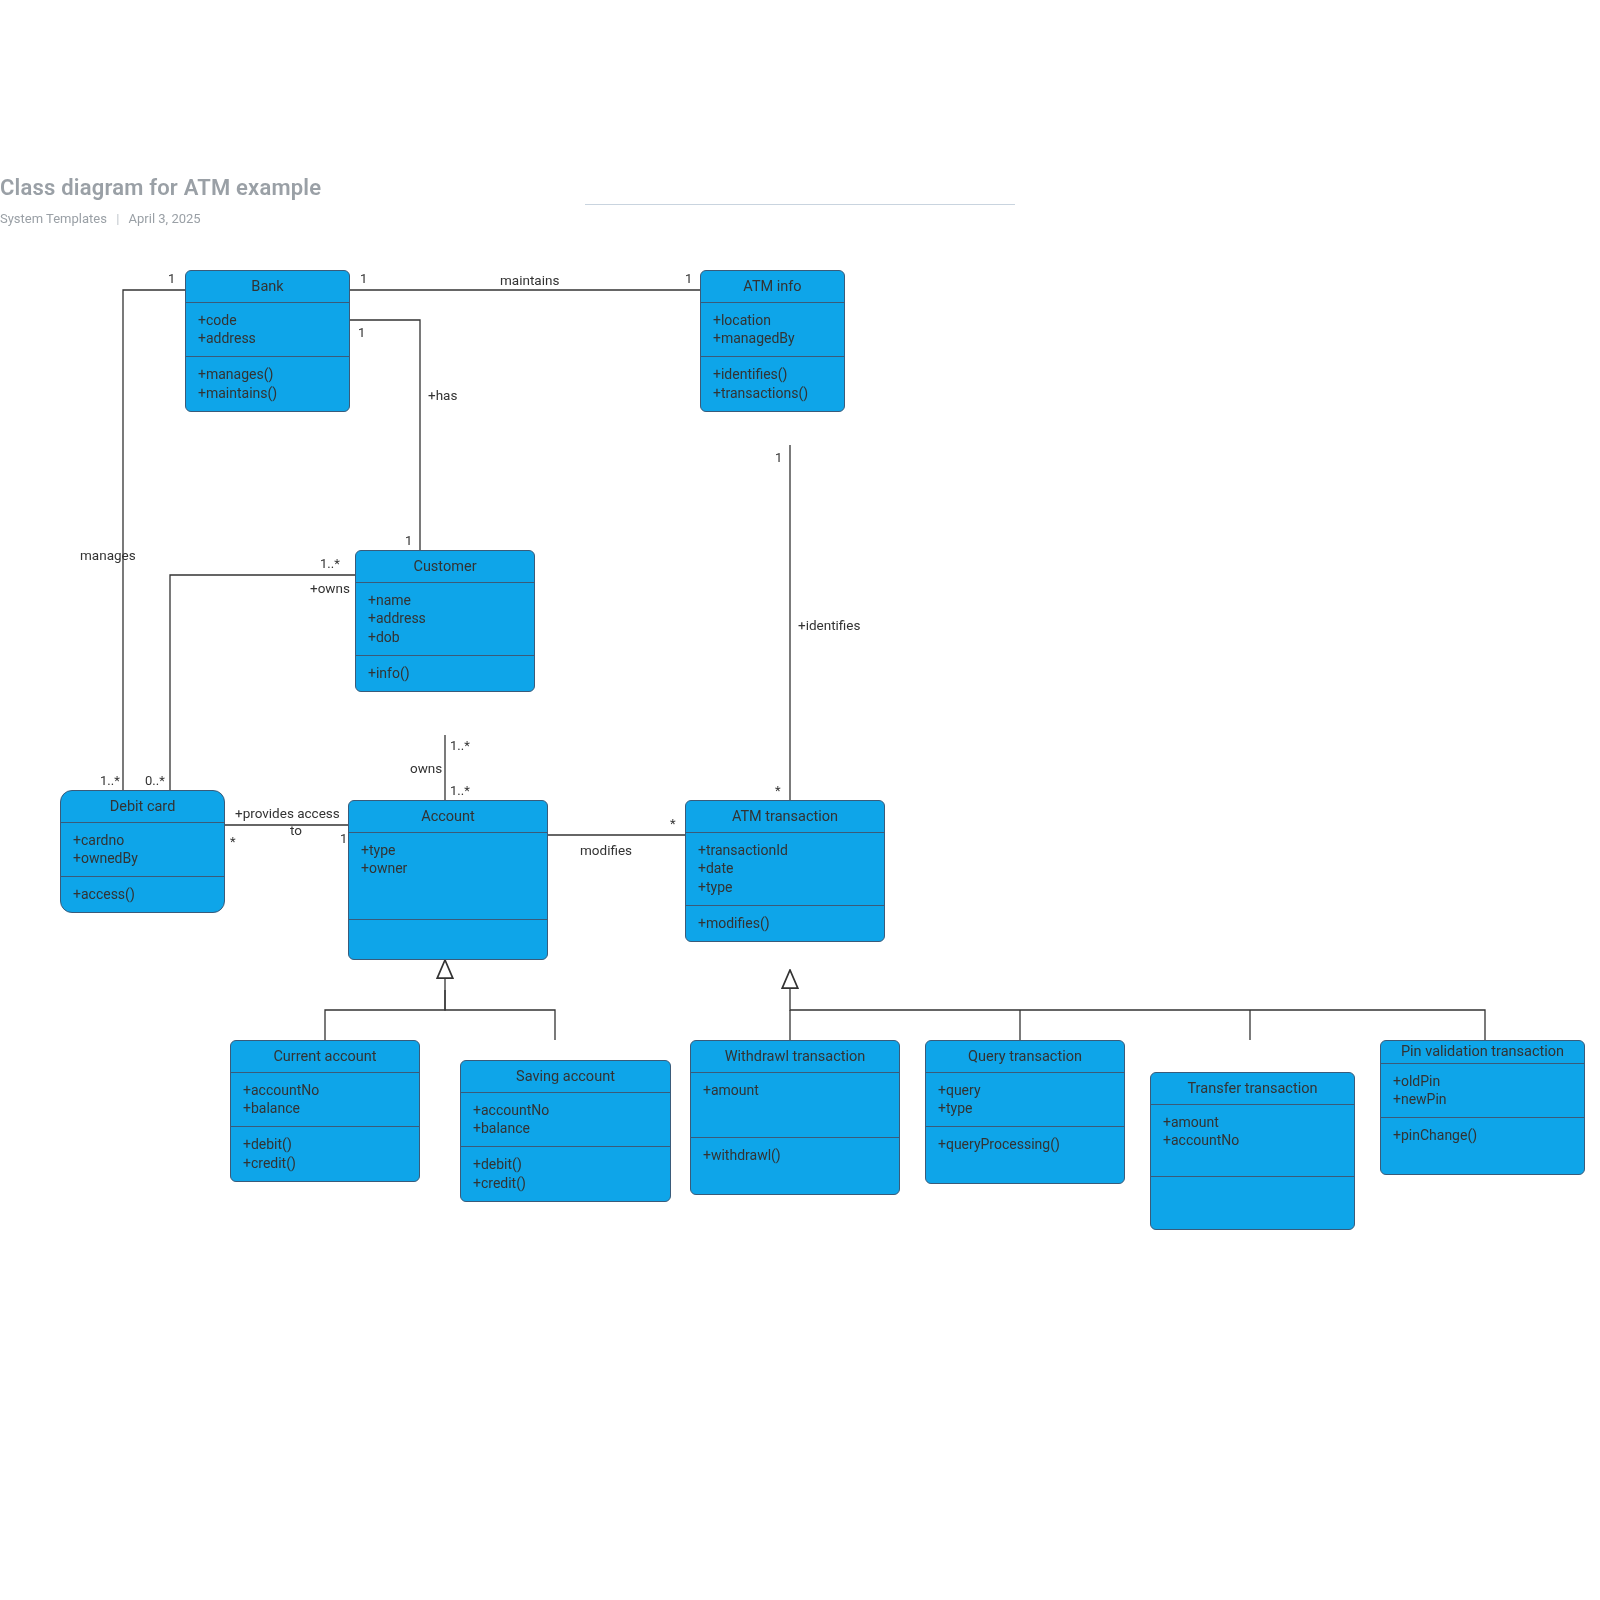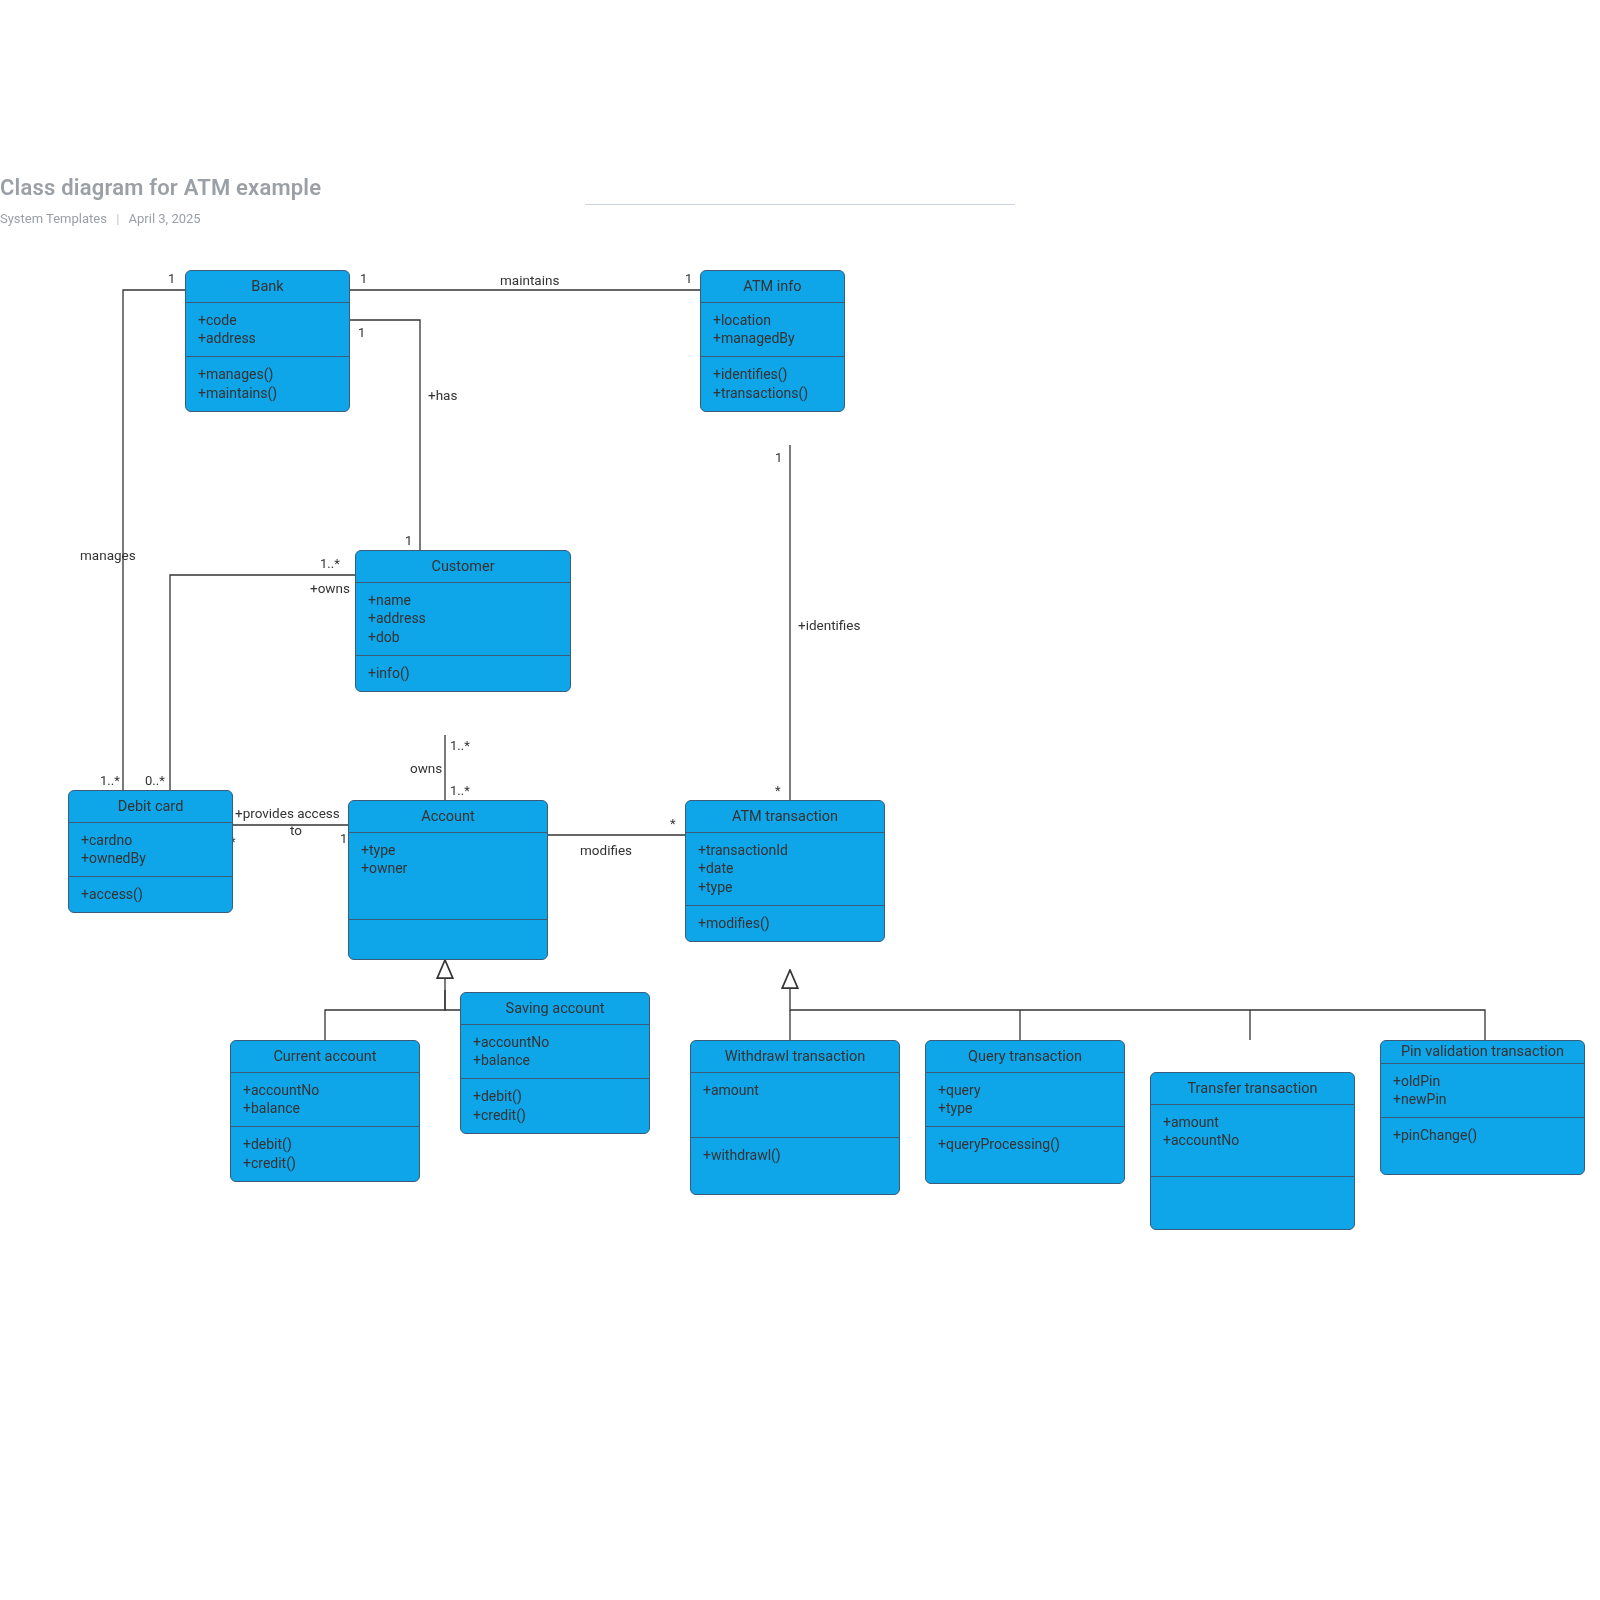--- a/index.html
+++ b/index.html
@@ -165,33 +165,33 @@
   <div class="class-section">
     <div>+location</div>
     <div>+managedBy</div>
   </div>
   <div class="class-section last">
     <div>+identifies()</div>
     <div>+transactions()</div>
   </div>
 </div>
 
-<div class="class-box" style="left:355px; top:550px; width:216px;">
+<div class="class-box" style="left:355px; top:550px; width:180px;">
   <div class="class-title">Customer</div>
   <div class="class-section">
     <div>+name</div>
     <div>+address</div>
     <div>+dob</div>
   </div>
   <div class="class-section last">
     <div>+info()</div>
   </div>
 </div>
 
-<div class="class-box" style="left:68px; top:790px; width:165px;">
+<div class="class-box" style="left:60px; top:790px; width:165px;border-radius:12px;">
   <div class="class-title">Debit card</div>
   <div class="class-section">
     <div>+cardno</div>
     <div>+ownedBy</div>
   </div>
   <div class="class-section last">
     <div>+access()</div>
   </div>
 </div>
 
@@ -221,21 +221,21 @@
   <div class="class-section">
     <div>+accountNo</div>
     <div>+balance</div>
   </div>
   <div class="class-section last">
     <div>+debit()</div>
     <div>+credit()</div>
   </div>
 </div>
 
-<div class="class-box" style="left:460px; top:992px; width:190px;">
+<div class="class-box" style="left:460px; top:1060px; width:211px;">
   <div class="class-title">Saving account</div>
   <div class="class-section">
     <div>+accountNo</div>
     <div>+balance</div>
   </div>
   <div class="class-section last">
     <div>+debit()</div>
     <div>+credit()</div>
   </div>
 </div>

